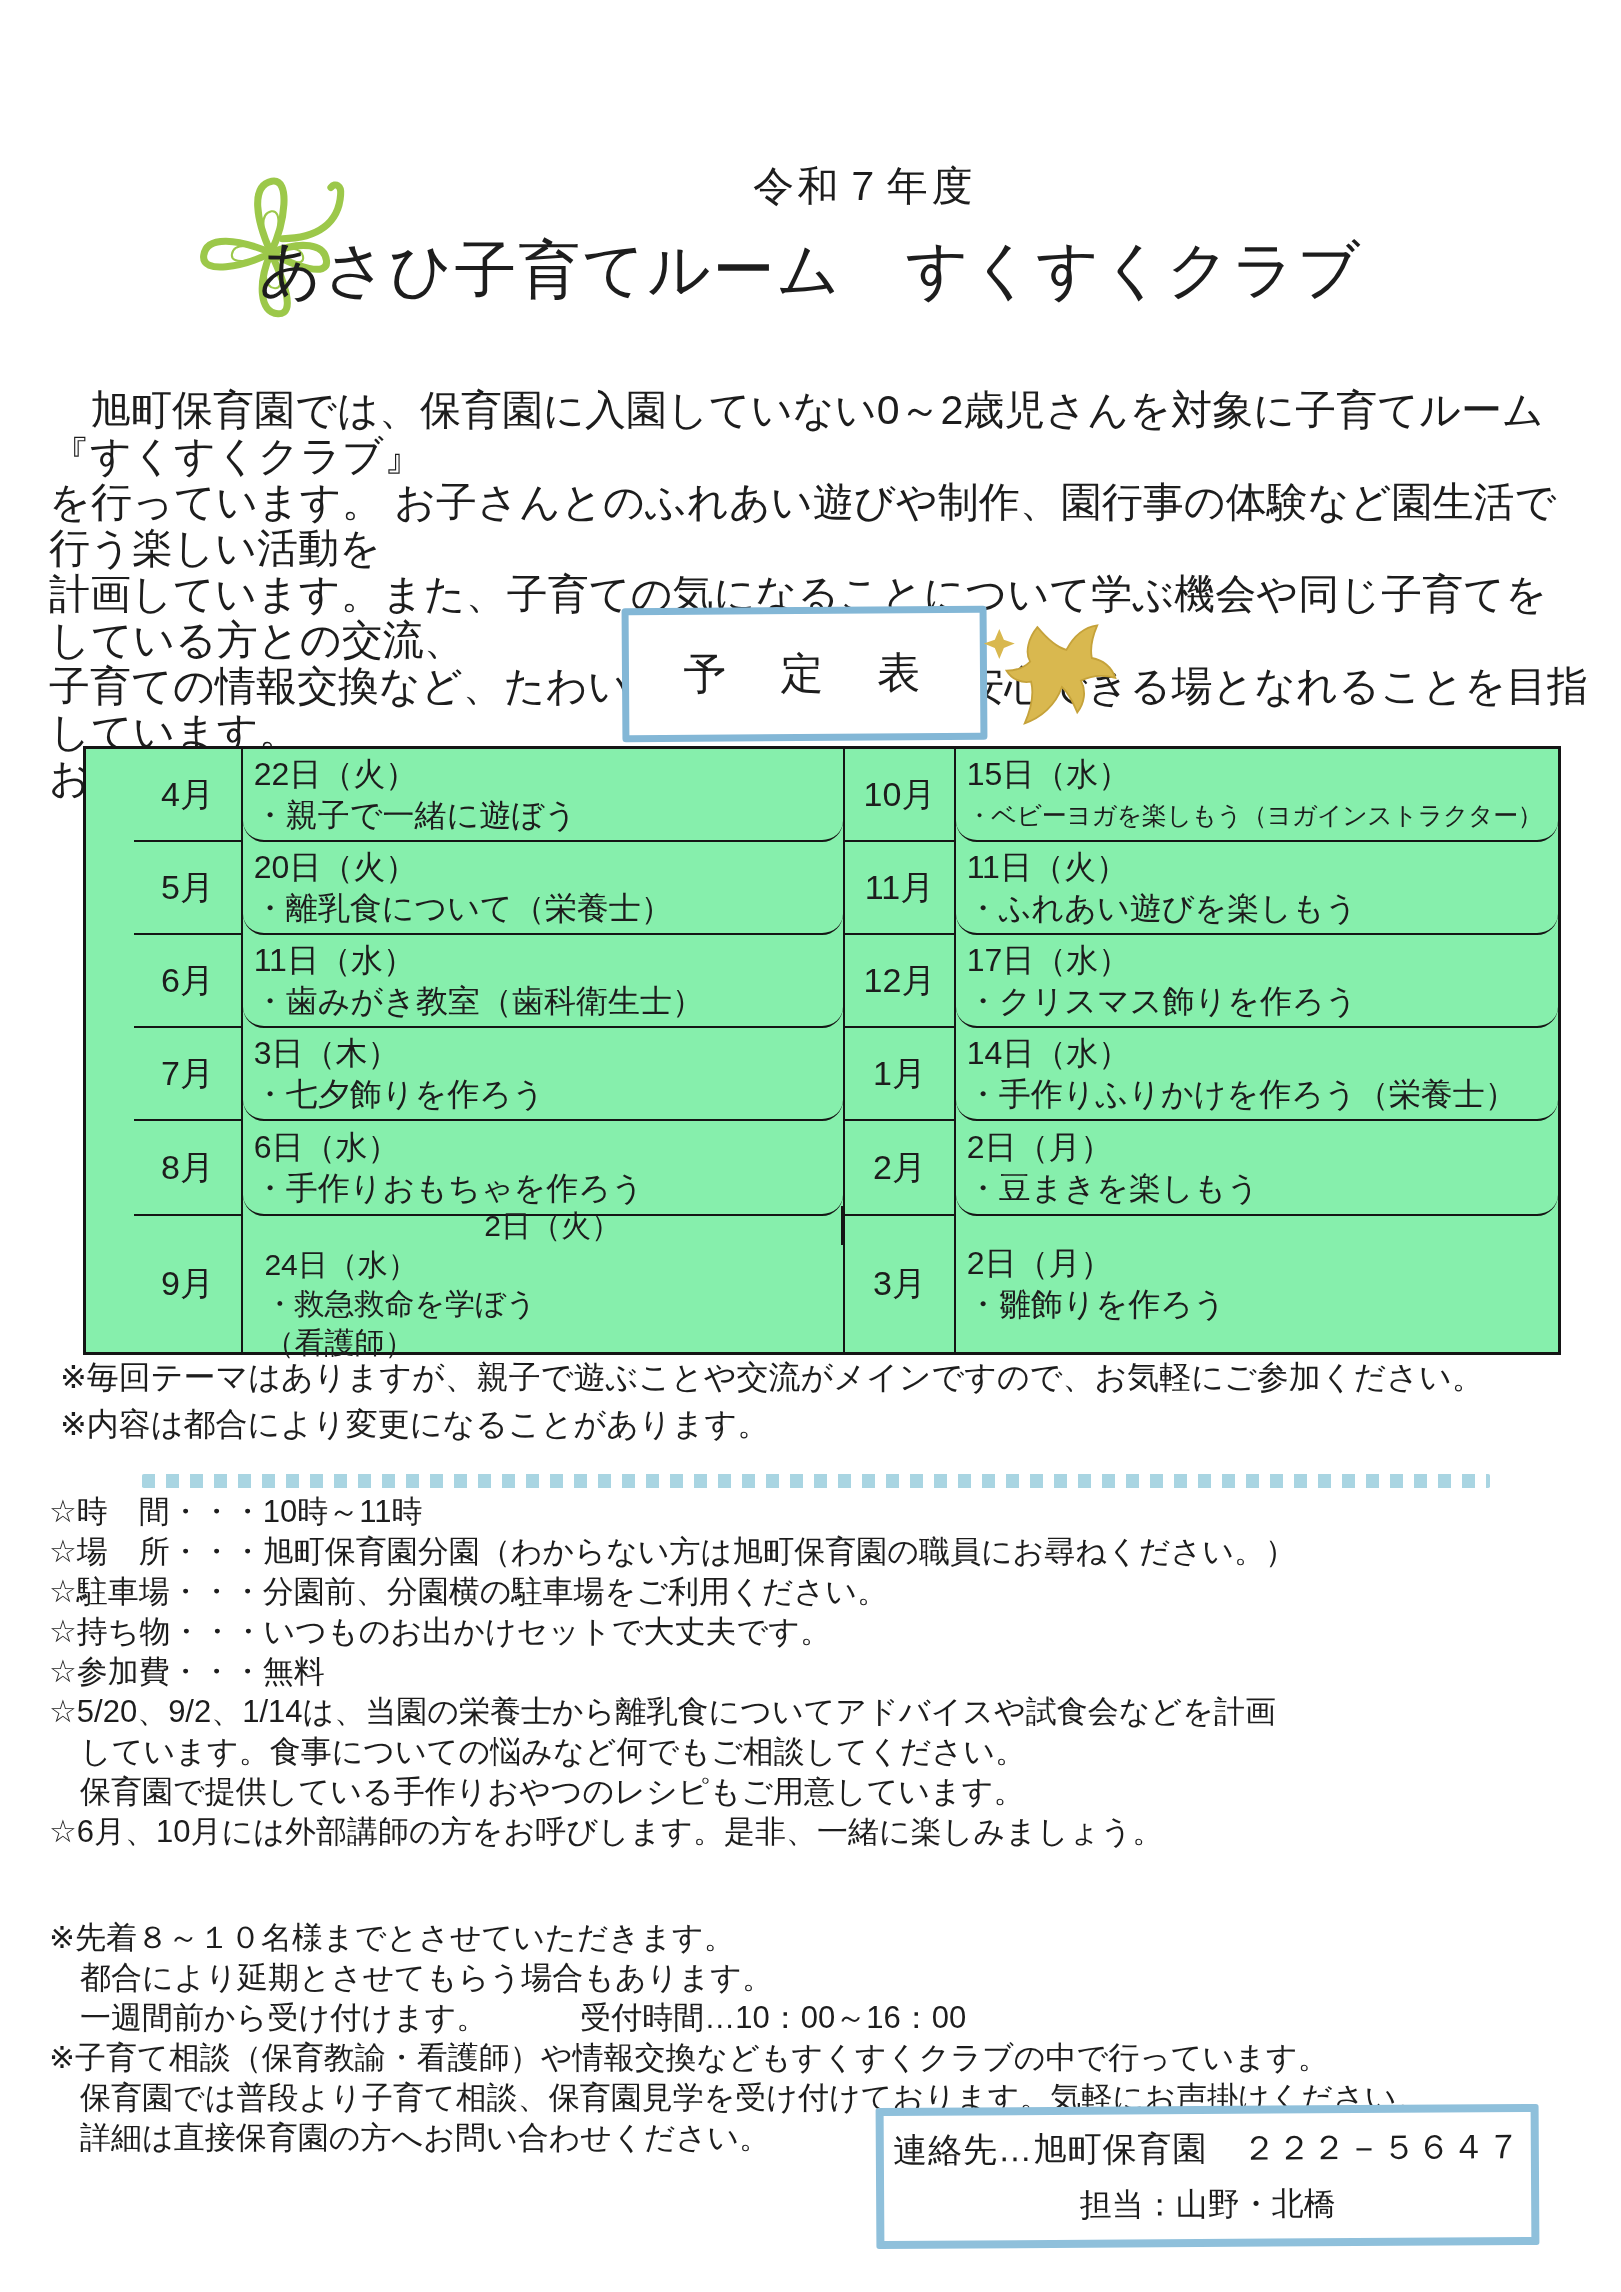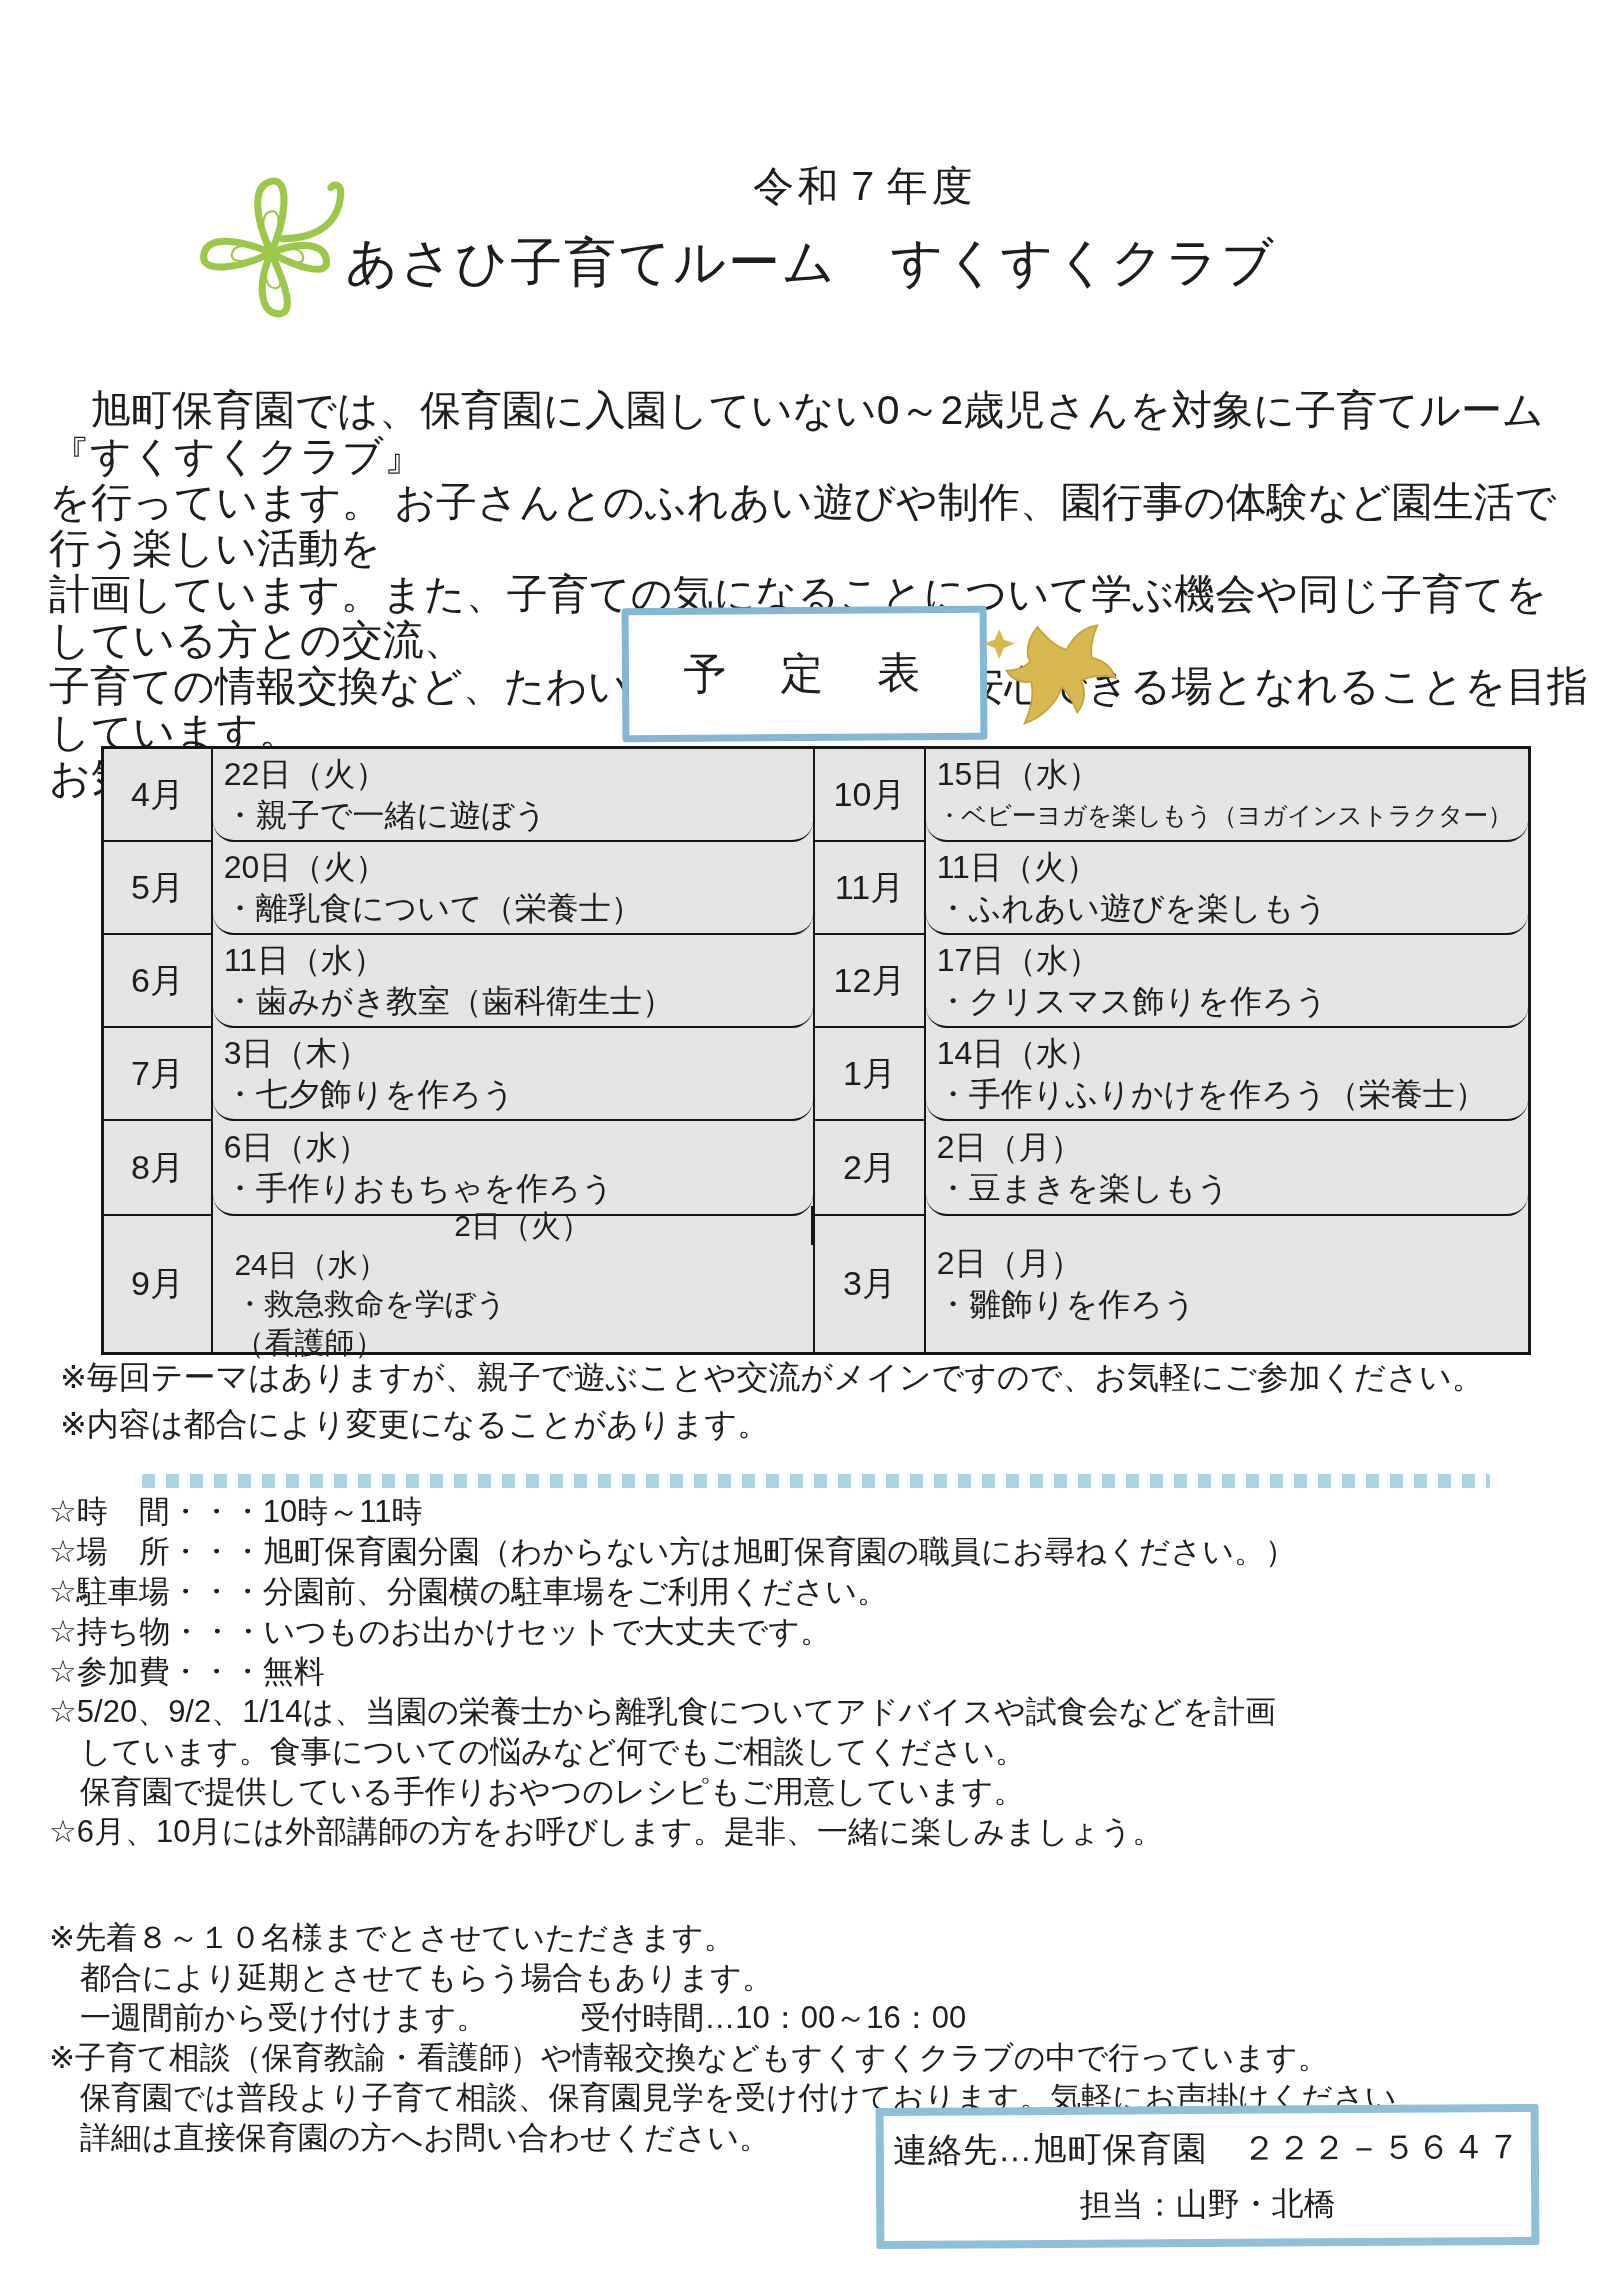--- a/index.html
+++ b/index.html
@@ -9,36 +9,36 @@
     background:#ffffff;
     font-family:"Liberation Sans","DejaVu Sans",sans-serif;
     color:#1d1d1d;
     overflow:hidden;
   }
   
   .logo{position:absolute;left:184px;top:168px;width:179px;height:159px;}
   .logo path{fill:none;stroke:var(--green);stroke-linecap:round;}
   .title-block{position:absolute;left:0;top:159px;width:1621px;text-align:center;}
   .title-year{font-size:41px;letter-spacing:3.6px;transform:translateX(54px);}
-  .title-main{font-size:52px;letter-spacing:1.8px;margin-top:14.3px;}
+  .title-main{font-size:62px;letter-spacing:1.8px;margin-top:14.3px;}
   
   .intro{position:absolute;left:49px;top:387px;width:1540px;font-size:41px;line-height:46px;}
   
   .sched-box{
     position:absolute;left:622px;top:607px;width:351px;height:120px;
     border:7.2px solid var(--blue);border-radius:3.6px;
     display:flex;align-items:center;justify-content:center;
     transform:rotate(-0.4deg);background:#fff;
   }
   .sched-box span{font-size:43px;letter-spacing:5.4px;}
   .bird{position:absolute;left:983px;top:618px;width:136px;height:109px;}
   .bird .body{fill:var(--gold);stroke:var(--gold-dark);stroke-width:2;}
   .bird .spark{fill:var(--gold);}
   
-  .tbl{position:absolute;left:101px;top:746px;display:flex;border:3.6px solid #151515;background:#e5e5e5;}
+  .tbl{position:absolute;left:83px;top:746px;display:flex;border:3.6px solid #151515;background:#86efac;padding-left:48px;}
   .half{display:grid;grid-template-rows:93px 93px 93px 93px 95px 136px;}
   .half.L{grid-template-columns:109px 600px;}
   .half.R{grid-template-columns:111px 602px;border-left:2.7px solid #151515;}
   .cell{border-bottom:2.7px solid #151515;box-sizing:border-box;}
   .half .cell:nth-last-child(-n+2){border-bottom:none;}
   .cell.month{display:flex;align-items:center;justify-content:center;font-size:34px;border-right:2.7px solid #151515;}
   .cell.content{display:flex;flex-direction:column;justify-content:center;padding-left:10.7px;border-radius:21px;}
   .date{font-size:32px;line-height:41px;}
   .act{font-size:32px;line-height:41px;white-space:pre-line;}
   .act.fit{font-size:25px;letter-spacing:-0.4px;}

